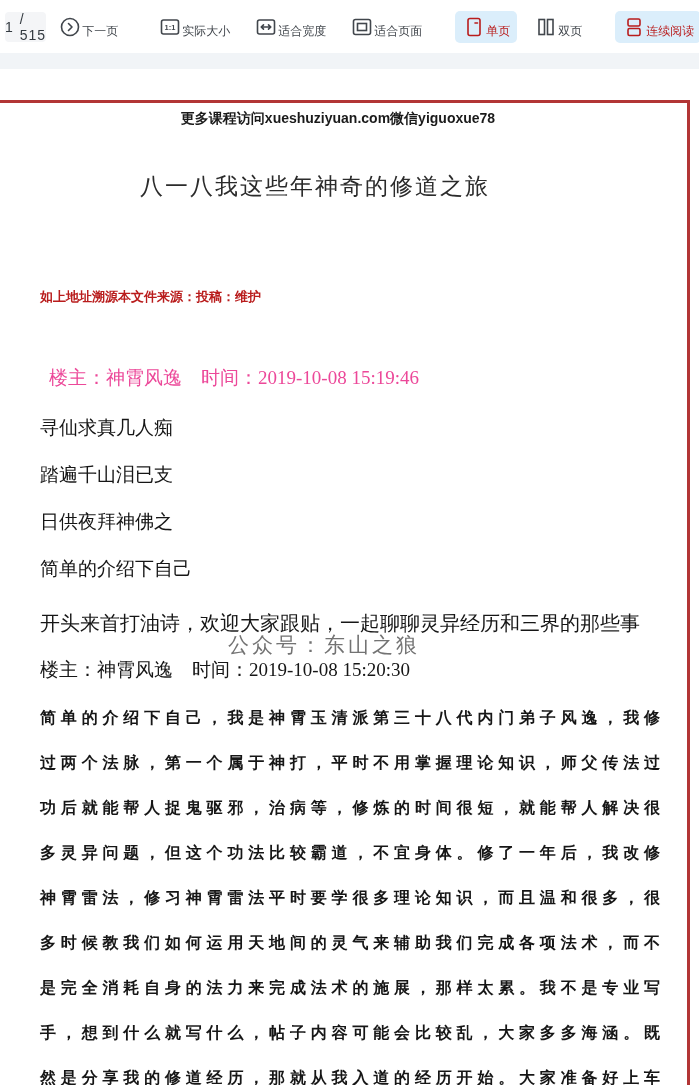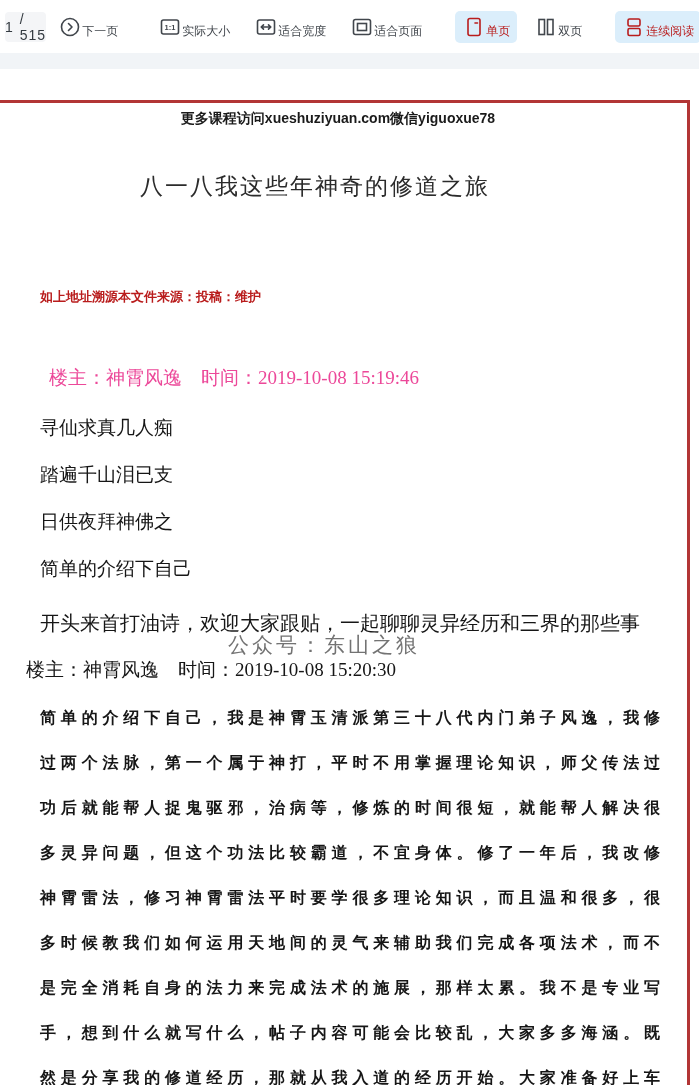--- a/index.html
+++ b/index.html
@@ -50,21 +50,21 @@
   }
   .doc-source{position:absolute;left:45px;top:185px;font-size:13px;font-weight:bold;color:#b91c1c;}
   .doc-meta1{position:absolute;left:45px;top:262px;font-size:19px;color:#ec4899;margin-left:9px;}
   .poem{position:absolute;left:45px;top:301px;}
   .poem-line{height:47px;line-height:47px;font-size:19px;color:#161616;}
   .doc-intro{position:absolute;left:45px;top:507px;font-size:20px;color:#161616;white-space:nowrap;}
   .doc-watermark{
     position:absolute;left:233px;top:528px;font-size:21px;letter-spacing:3px;
     color:#737373;font-family:"Liberation Sans",sans-serif;text-align:center;
   }
-  .doc-meta2{position:absolute;left:31px;top:554px;font-size:19px;color:#161616;}
+  .doc-meta2{position:absolute;left:45px;top:554px;font-size:19px;color:#161616;}
   .doc-body{position:absolute;left:45px;top:592px;width:620px;}
   .body-line{
     height:45px;line-height:45px;font-size:16px;color:#161616;
     text-align:justify;text-align-last:justify;white-space:nowrap;font-weight:bold;
   }
 </style>
 </head>
 <body>
 
 <div class="toolbar">

